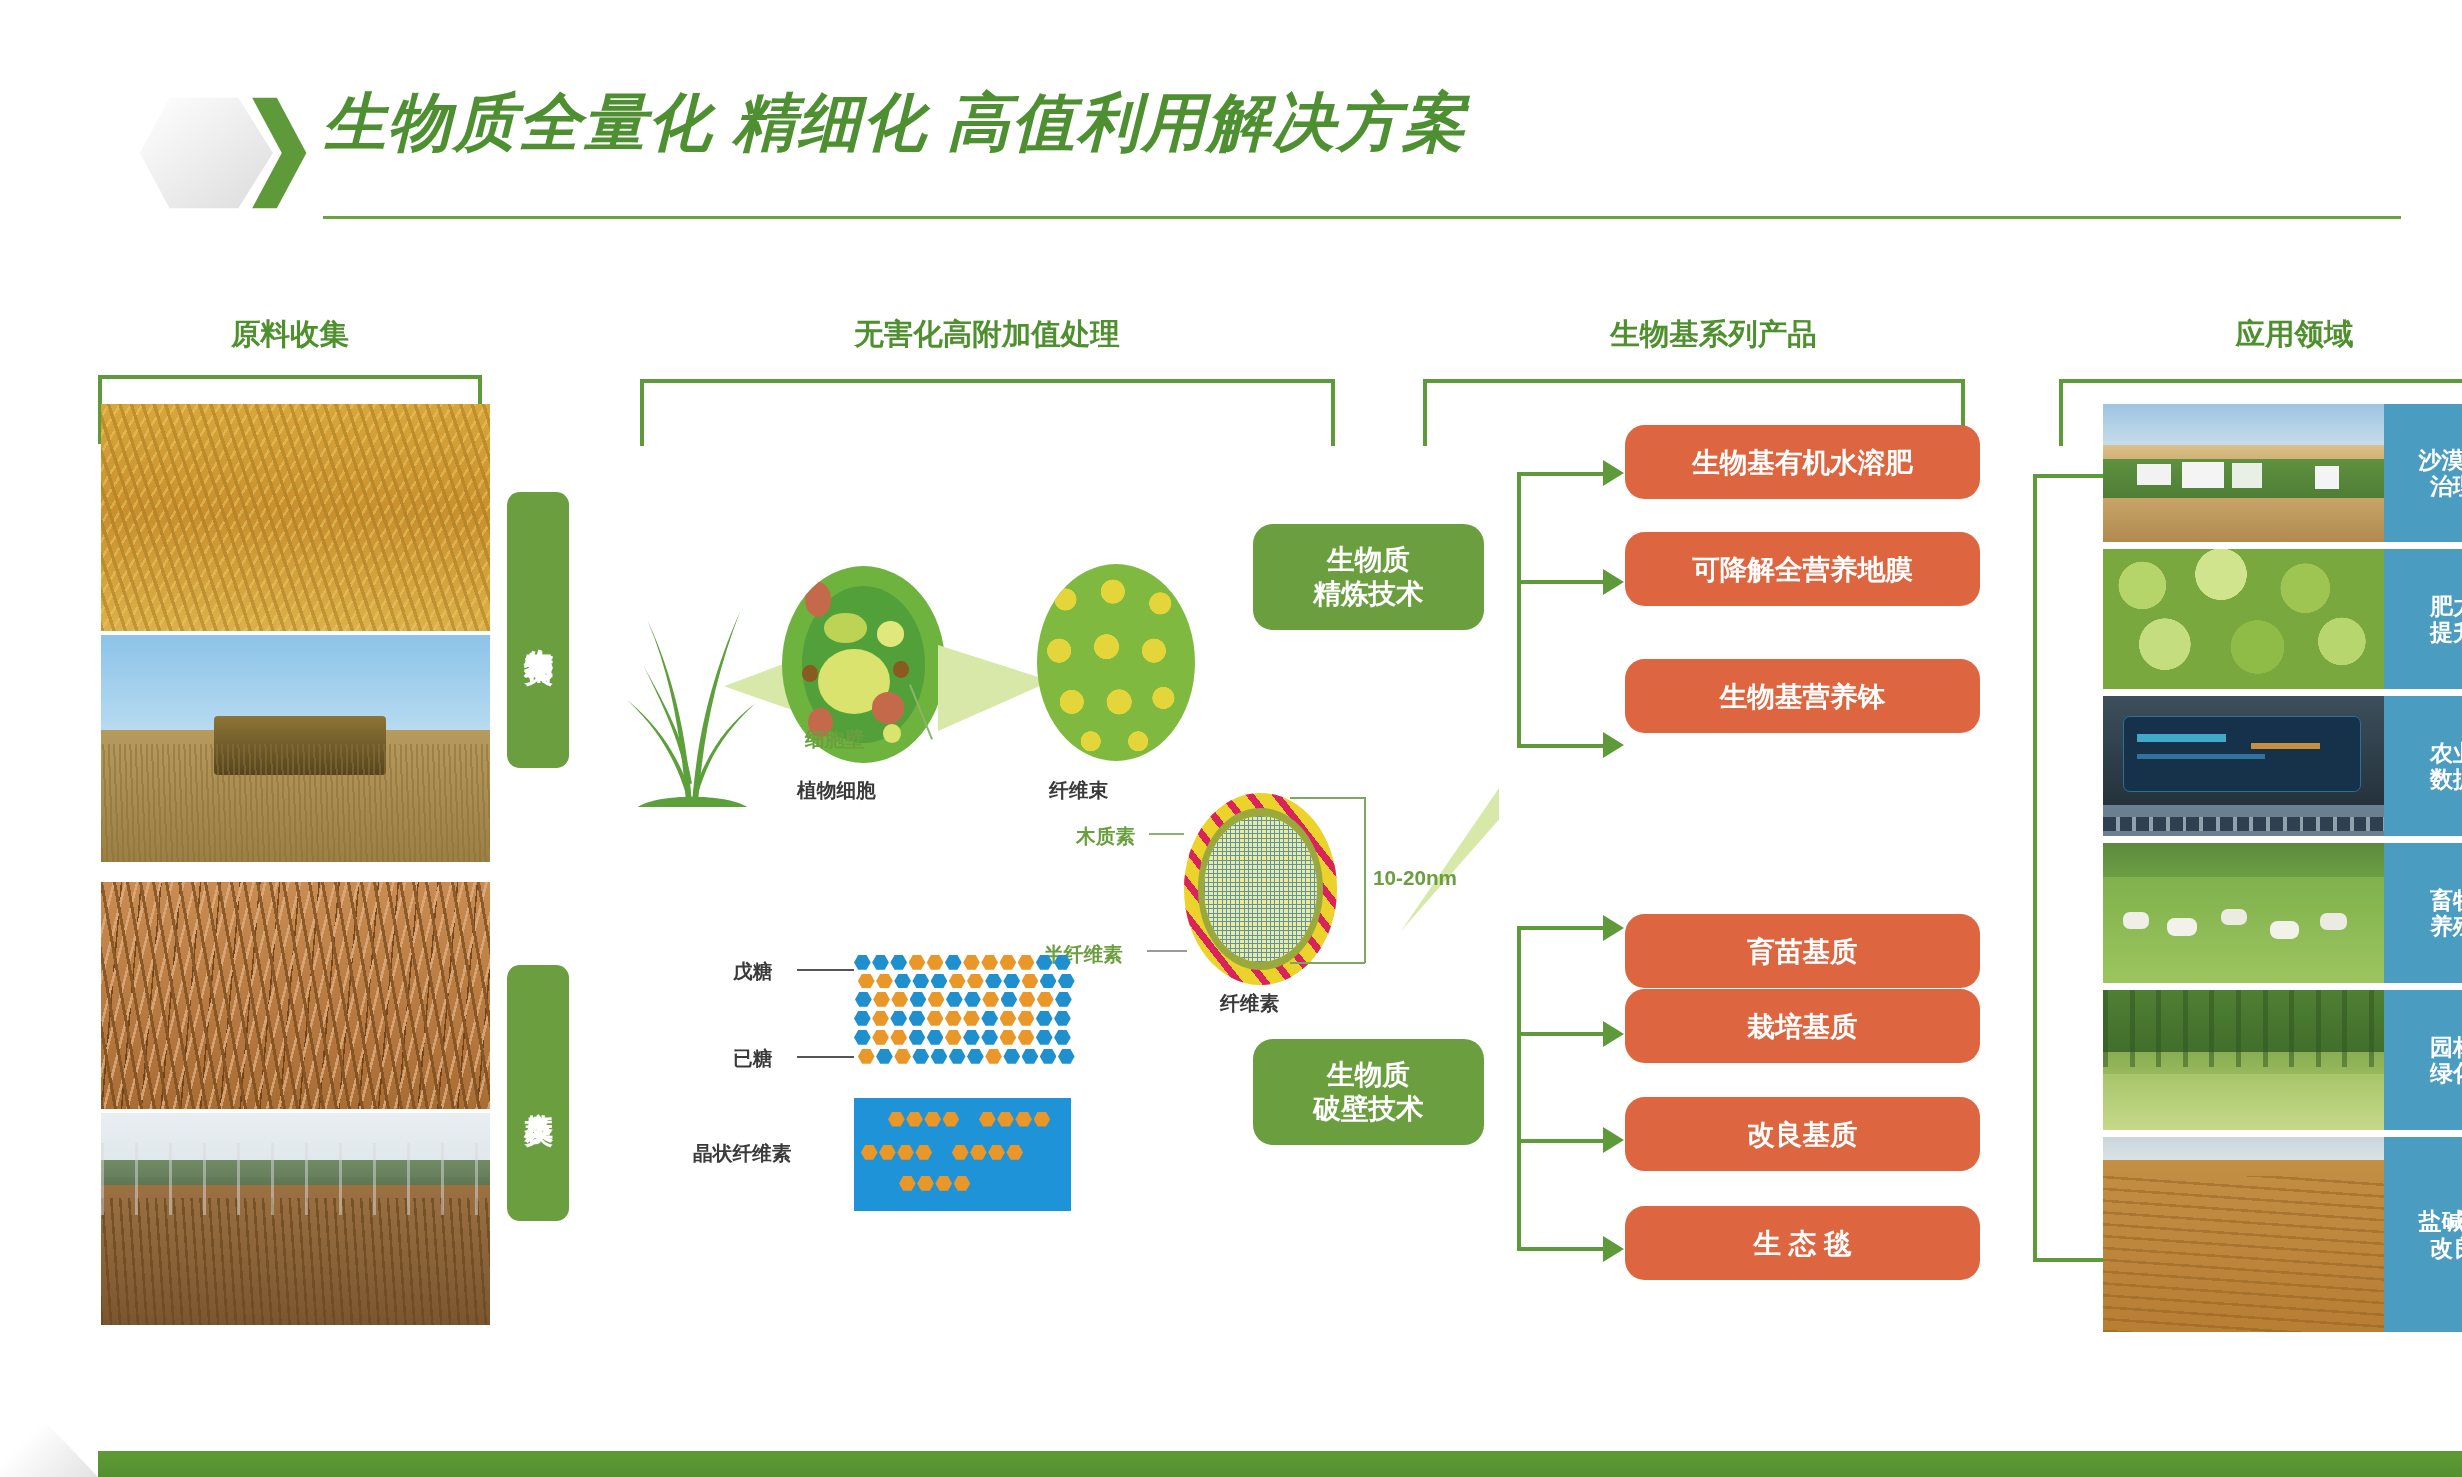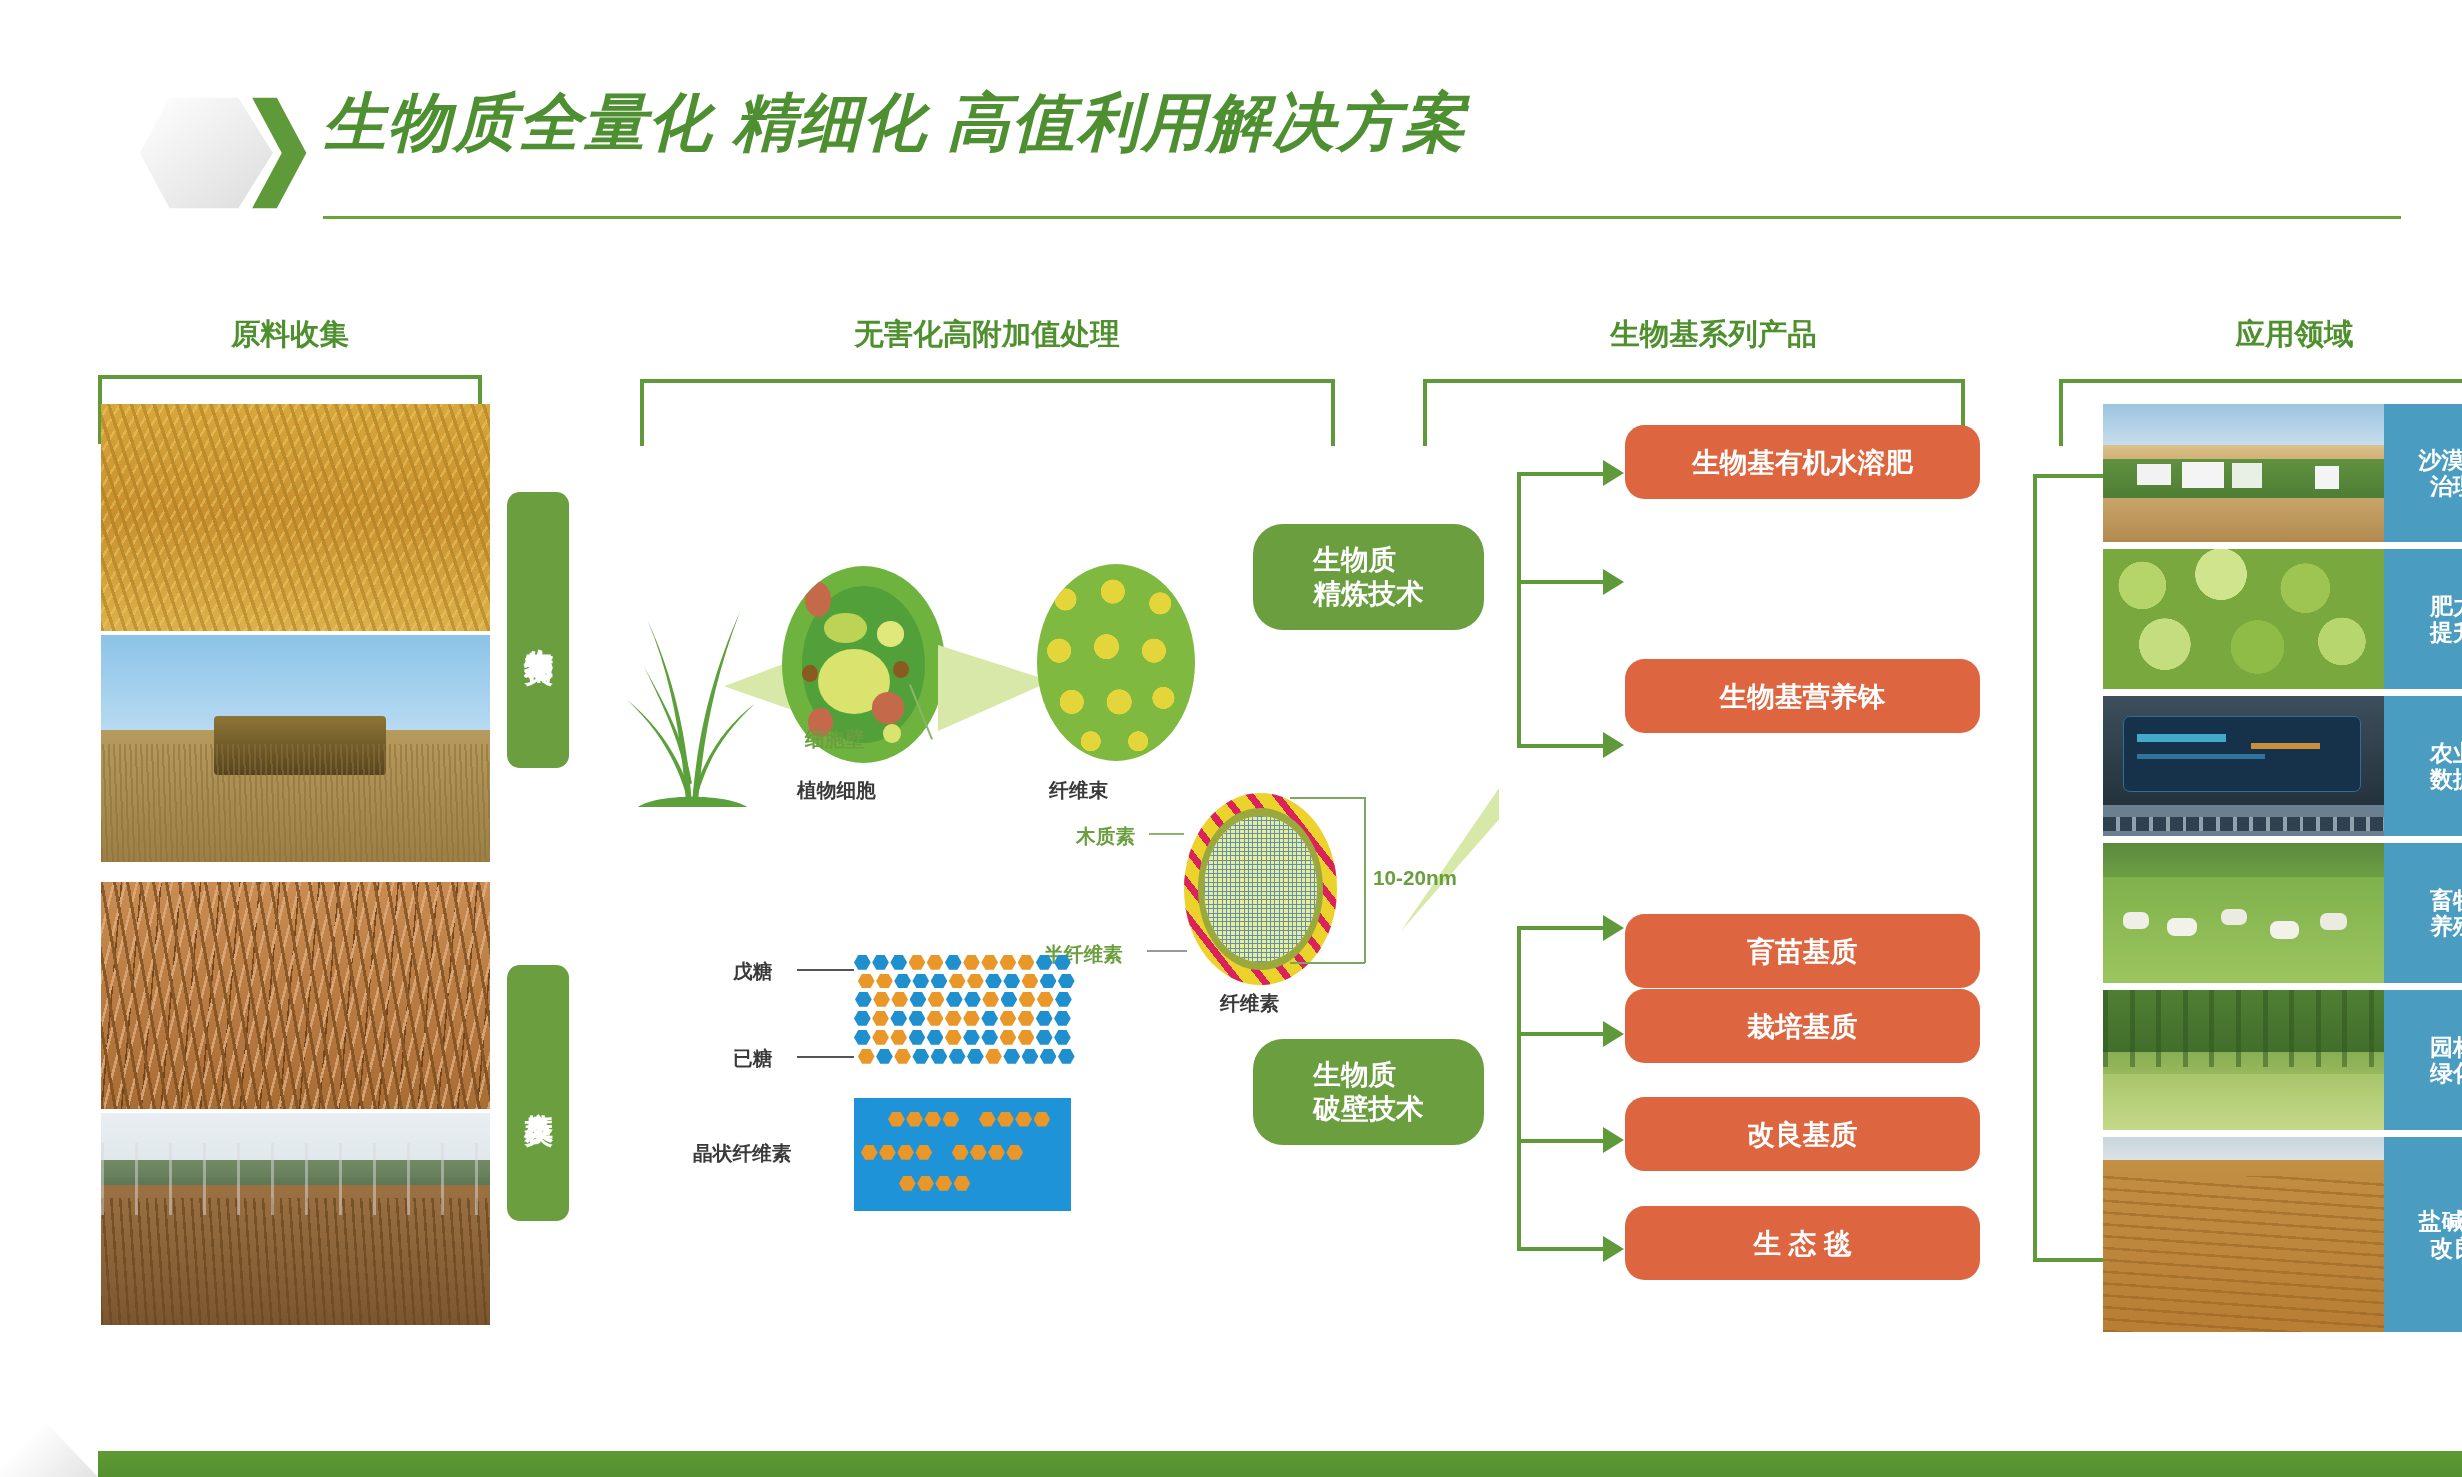--- a/index.html
+++ b/index.html
@@ -50,23 +50,23 @@
   .dlabel{position:absolute;font-size:19.7px;color:#3a3a3a;white-space:nowrap;font-weight:bold;}
   .dlabel.green{color:#6a9e3f;}
   .leader{position:absolute;background:#555;height:1.5px;}
   .leader.g{background:#8bb56a;}
 
   .cone{position:absolute;}
   .circle{position:absolute;border-radius:50%;}
 
   
   .tech{
-    position:absolute;background:#6a9e3f;border-radius:30px;
+    position:absolute;background:#6a9e3f;border-radius:20px;
     color:#fff;font-size:27.6px;font-weight:bold;line-height:1.25;
-    display:flex;align-items:center;justify-content:center;text-align:left;
+    display:flex;align-items:center;justify-content:center;text-align:center;
   }
 
   
   .pill{
     position:absolute;background:#dd6640;border-radius:19.7px;
     color:#fff;font-size:27.6px;font-weight:bold;
     display:flex;align-items:center;justify-content:center;text-align:center;
     white-space:nowrap;
   }
 
@@ -426,20 +426,21 @@
   <div class="cn" style="left:1517px;top:926px;width:89px;height:4.4px;"></div>
   <div class="arw" style="left:1603px;top:915px;"></div>
   <div class="cn" style="left:1517px;top:1032px;width:89px;height:4.4px;"></div>
   <div class="arw" style="left:1603px;top:1021px;"></div>
   <div class="cn" style="left:1517px;top:1139px;width:89px;height:4.4px;"></div>
   <div class="arw" style="left:1603px;top:1127px;"></div>
   <div class="cn" style="left:1517px;top:1247px;width:89px;height:4.4px;"></div>
   <div class="arw" style="left:1603px;top:1236px;"></div>
 
   <div class="pill" style="left:1625px;top:425px;width:355px;height:74px;">生物基有机水溶肥</div>
+  <div class="pill" style="left:1625px;top:532px;width:355px;height:74px;">可降解全营养地膜</div>
   <div class="pill" style="left:1625px;top:659px;width:355px;height:74px;">生物基营养钵</div>
 
   <div class="pill" style="left:1625px;top:882px;width:355px;height:74px;margin-top:32px;">育苗基质</div>
   <div class="pill" style="left:1625px;top:989px;width:355px;height:74px;">栽培基质</div>
   <div class="pill" style="left:1625px;top:1097px;width:355px;height:74px;">改良基质</div>
   <div class="pill" style="left:1625px;top:1206px;width:355px;height:74px;">生 态 毯</div>
 
   <div class="cn" style="left:2033px;top:474px;width:4.4px;height:788px;"></div>
   <div class="cn" style="left:2033px;top:474px;width:79px;height:4.4px;"></div>
   <div class="cn" style="left:2033px;top:1258px;width:79px;height:4.4px;"></div>

